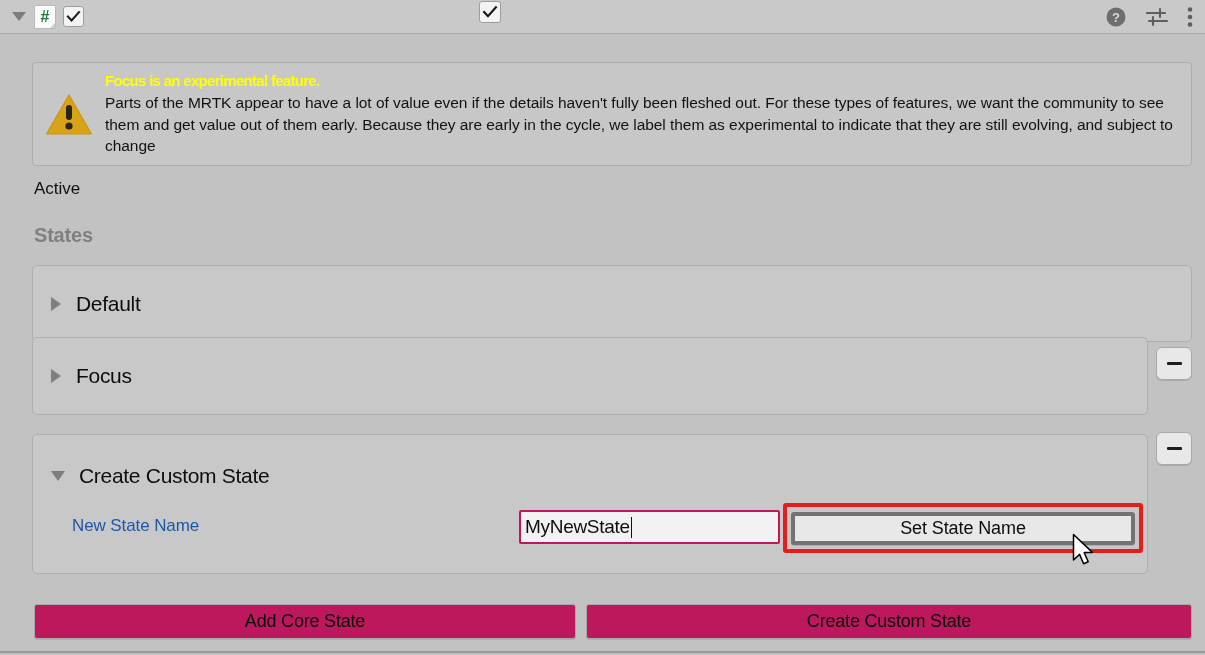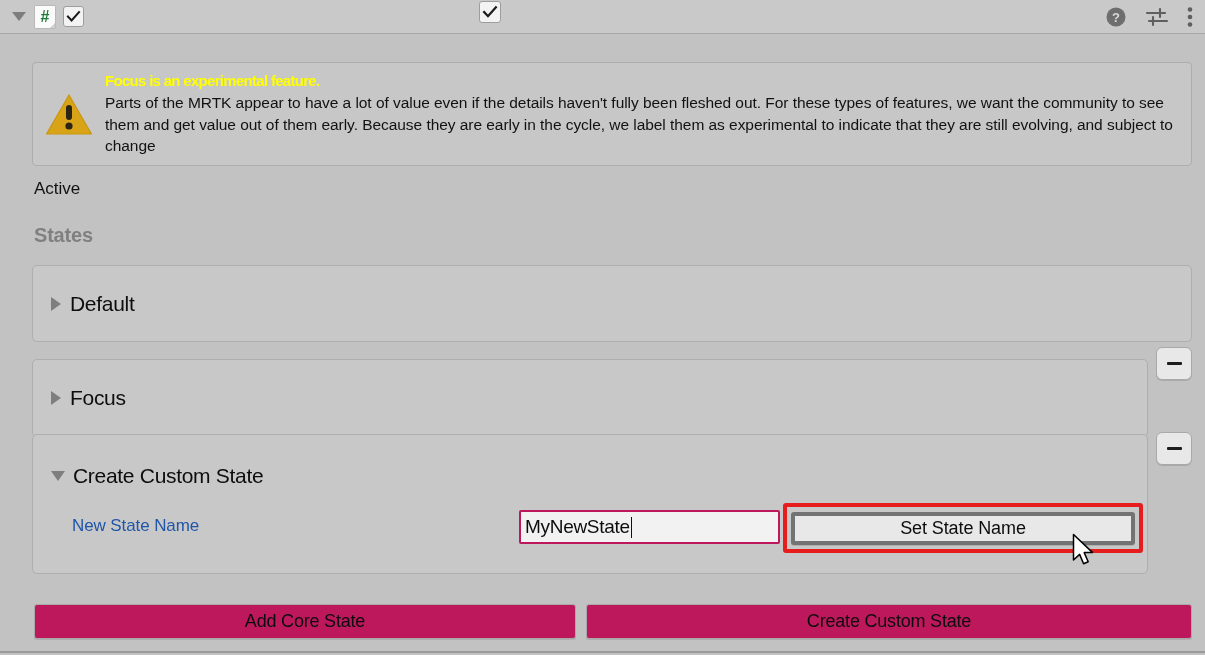--- a/index.html
+++ b/index.html
@@ -155,28 +155,29 @@
 
   
   .state-panel {
     position: absolute;
     background: #c8c8c8;
     border: 1px solid #aeaeae;
     border-radius: 5px;
     box-sizing: border-box;
   }
   .panel-default { left: 32px; top: 265px; width: 1160px; height: 77px; }
-  .panel-focus   { left: 32px; top: 359px; width: 1116px; height: 78px; }
+  .panel-focus   { left: 32px; top: 337px; width: 1116px; height: 78px; }
   .panel-custom  { left: 32px; top: 434px; width: 1116px; height: 140px; }
 
   .foldout-row {
     display: flex;
     align-items: center;
     padding-left: 18px;
     height: 52px;
+    gap: 6px;
   }
   .panel-default .foldout-row,
   .panel-focus .foldout-row { height: 100%; }
   .panel-custom .foldout-row { height: 54px; padding-top: 14px; }
 
   .tri-right {
     width: 0; height: 0;
     border-top: 7px solid transparent;
     border-bottom: 7px solid transparent;
     border-left: 10px solid #7e7e7e;

